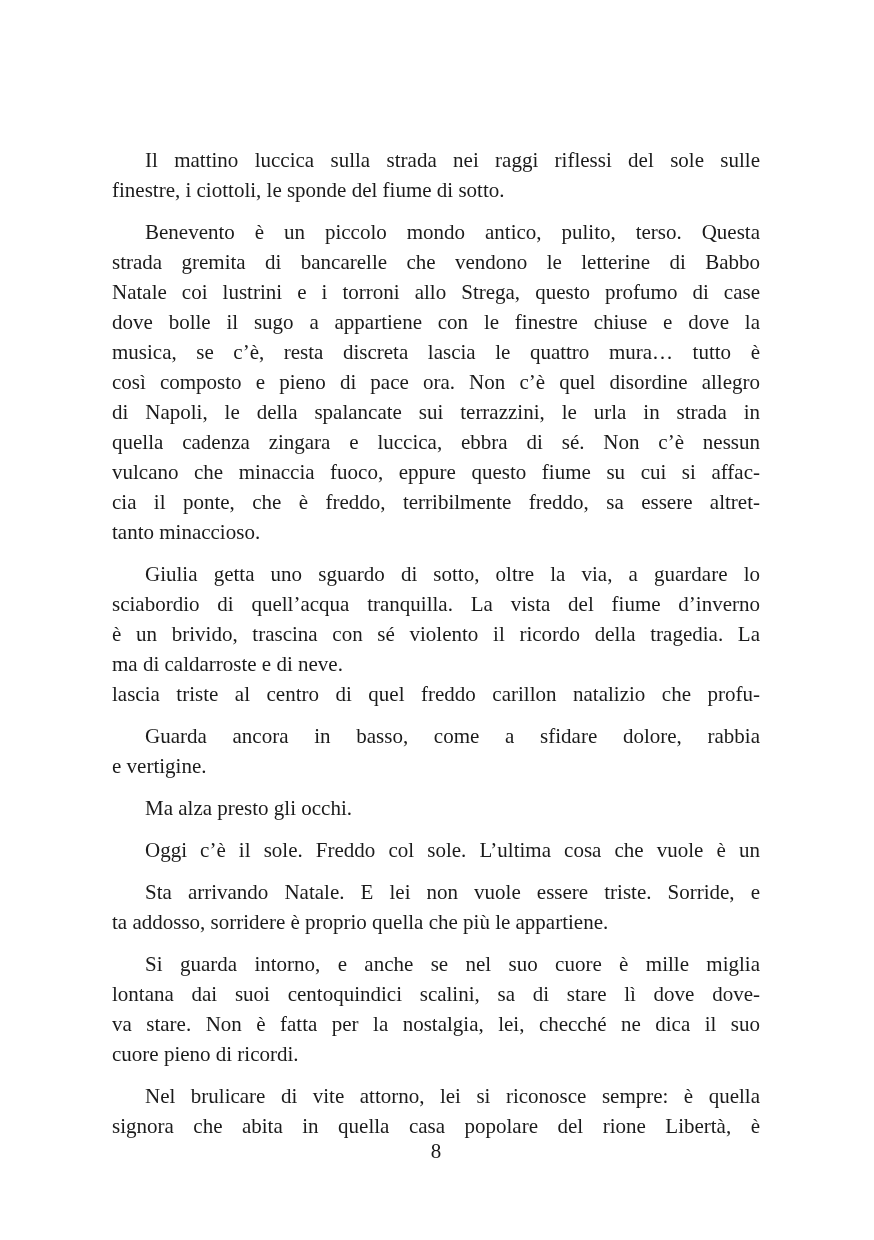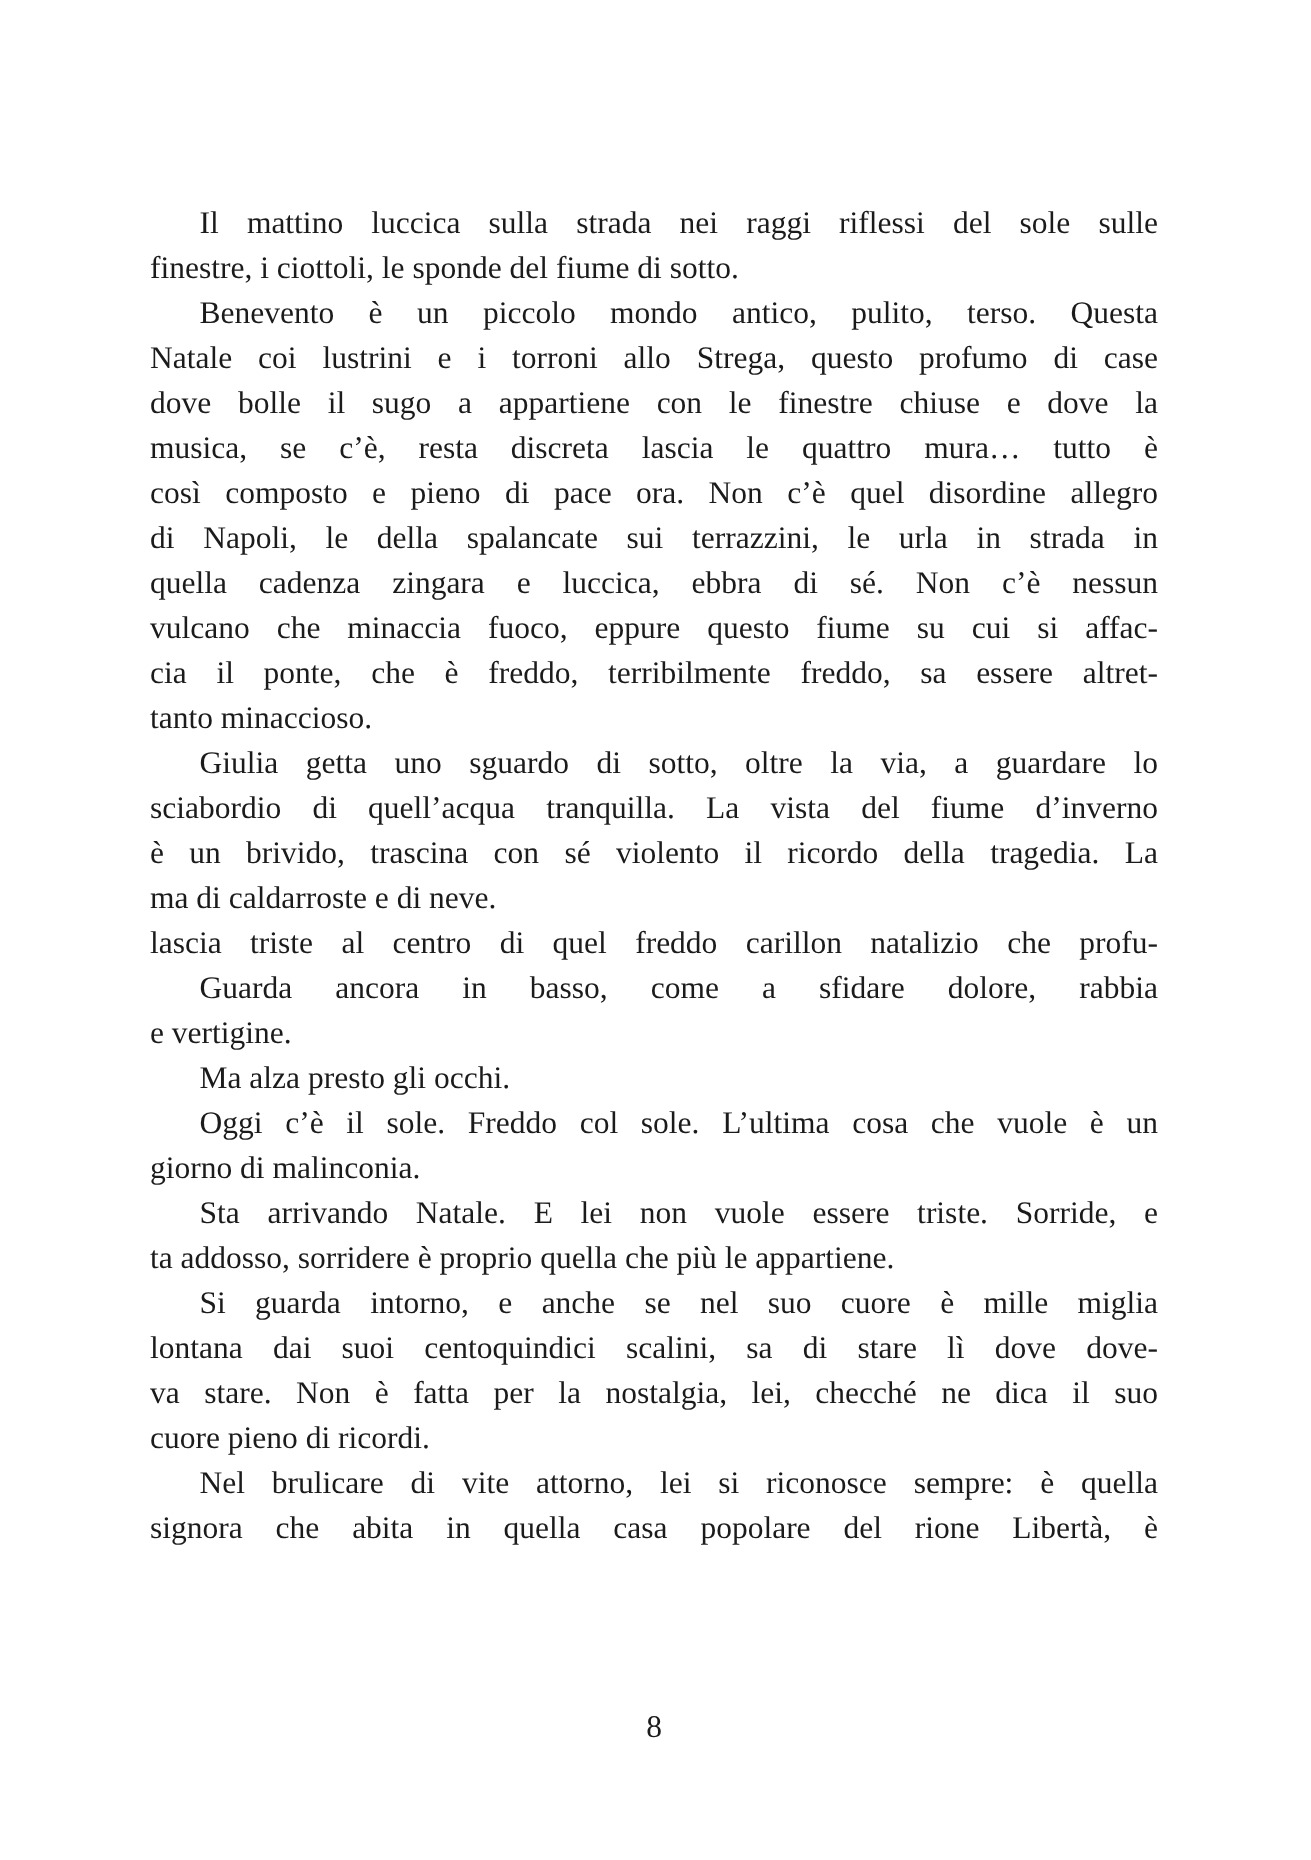--- a/index.html
+++ b/index.html
@@ -18,21 +18,21 @@
   }
   .text-block {
     position: absolute;
     left: 100px;
     top: 133px;
     width: 672px;
     font-size: 21px;
     line-height: 30px;
   }
   .paragraph {
-    margin: 0;
+    margin: 12px;
     padding: 0;
   }
   .line {
     height: 30px;
     overflow: hidden;
     white-space: normal;
   }
   .line.justify {
     text-align: justify;
     text-align-last: justify;
@@ -58,20 +58,21 @@
 <body>
 
 <div class="book-page">
   <div class="text-block" id="text-block">
       <div class="paragraph">
         <div class="line justify indent">Il mattino luccica sulla strada nei raggi riflessi del sole sulle</div>
         <div class="line plain">finestre, i ciottoli, le sponde del fiume di sotto.</div>
       </div>
       <div class="paragraph">
         <div class="line justify indent">Benevento è un piccolo mondo antico, pulito, terso. Questa</div>
+        <div class="line justify">strada gremita di bancarelle che vendono le letterine di Babbo</div>
         <div class="line justify">Natale coi lustrini e i torroni allo Strega, questo profumo di case</div>
         <div class="line justify">dove bolle il sugo a appartiene con le finestre chiuse e dove la</div>
         <div class="line justify">musica, se c’è, resta discreta lascia le quattro mura… tutto è</div>
         <div class="line justify">così composto e pieno di pace ora. Non c’è quel disordine allegro</div>
         <div class="line justify">di Napoli, le della spalancate sui terrazzini, le urla in strada in</div>
         <div class="line justify">quella cadenza zingara e luccica, ebbra di sé. Non c’è nessun</div>
         <div class="line justify">vulcano che minaccia fuoco, eppure questo fiume su cui si affac-</div>
         <div class="line justify">cia il ponte, che è freddo, terribilmente freddo, sa essere altret-</div>
         <div class="line plain">tanto minaccioso.</div>
       </div>
@@ -84,21 +85,20 @@
       </div>
       <div class="paragraph">
         <div class="line justify indent">Guarda ancora in basso, come a sfidare dolore, rabbia</div>
         <div class="line plain">e vertigine.</div>
       </div>
       <div class="paragraph">
         <div class="line plain indent">Ma alza presto gli occhi.</div>
       </div>
       <div class="paragraph">
         <div class="line justify indent">Oggi c’è il sole. Freddo col sole. L’ultima cosa che vuole è un</div>
-        <div class="line plain">giorno di malinconia.</div>
       </div>
       <div class="paragraph">
         <div class="line justify indent">Sta arrivando Natale. E lei non vuole essere triste. Sorride, e</div>
         <div class="line plain">ta addosso, sorridere è proprio quella che più le appartiene.</div>
       </div>
       <div class="paragraph">
         <div class="line justify indent">Si guarda intorno, e anche se nel suo cuore è mille miglia</div>
         <div class="line justify">lontana dai suoi centoquindici scalini, sa di stare lì dove dove-</div>
         <div class="line justify">va stare. Non è fatta per la nostalgia, lei, checché ne dica il suo</div>
         <div class="line plain">cuore pieno di ricordi.</div>

